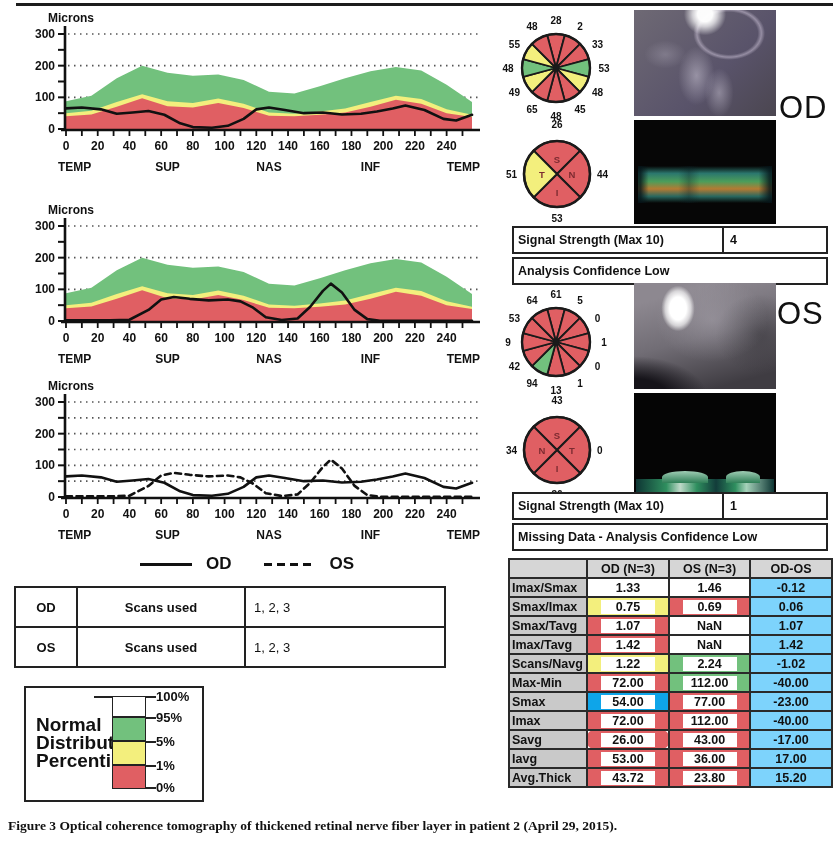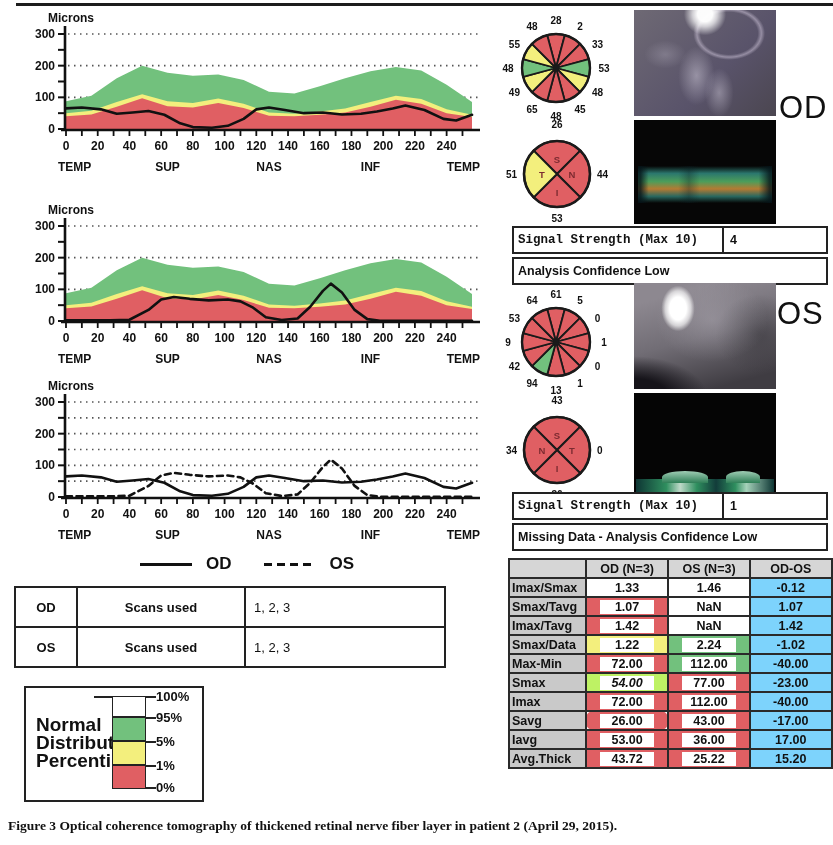--- a/index.html
+++ b/index.html
@@ -64,21 +64,21 @@
   #oct-os .hump1{left:28px;width:46px;}
   #oct-os .hump2{left:92px;width:34px;}
 
   .eye-label{position:absolute;font-size:31px;font-weight:500;letter-spacing:1px;}
   #eye-od{left:779px;top:90px;}
   #eye-os{left:777px;top:296px;}
 
   
   .sig{position:absolute;left:512px;width:316px;font-size:12.5px;font-weight:bold;}
   .sig-row{display:flex;border:2px solid #222;height:24px;align-items:center;background:#fff;margin-bottom:3px;}
-  .sig-label{flex:0 0 200px;padding:0 4px;border-right:2px solid #222;height:100%;display:flex;align-items:center;font-family:Liberation Mono, monospace;}
+  .sig-label{flex:0 0 200px;padding:0 4px;border-right:2px solid #222;height:100%;display:flex;align-items:center;}
   .sig-value{padding:0 6px;}
   .sig-row.single{padding:0 4px;}
   #sig-od{top:226px;}
   #sig-os{top:492px;}
 
   
   #ratio-table{left:508px;top:558px;border-collapse:collapse;font-size:12.5px;font-weight:bold;}
   #ratio-table td,#ratio-table th{border:2px solid #2a2a2a;height:17px;padding:0 2px;text-align:center;}
   #ratio-table th{background:#d6d6d6;font-weight:bold;}
   #ratio-table td.rowlab{background:#c9c9c9;text-align:left;width:72px;}
@@ -466,46 +466,52 @@
         </tr>
       </thead>
       <tbody>
         <tr>
           <td class="rowlab">Imax/Smax</td>
           <td class="v-od">1.33</td>
           <td class="v-os">1.46</td>
           <td class="v-diff">-0.12</td>
         </tr>
         <tr>
+          <td class="rowlab">Smax/Imax</td>
+          <td class="v-od" style="background: rgb(243, 239, 125);"><span class="patch">0.75</span></td>
+          <td class="v-os" style="background: rgb(224, 95, 99);"><span class="patch">0.69</span></td>
+          <td class="v-diff">0.06</td>
+        </tr>
+        <tr>
           <td class="rowlab">Smax/Tavg</td>
           <td class="v-od" style="background: rgb(224, 95, 99);"><span class="patch">1.07</span></td>
           <td class="v-os">NaN</td>
           <td class="v-diff">1.07</td>
         </tr>
         <tr>
           <td class="rowlab">Imax/Tavg</td>
           <td class="v-od" style="background: rgb(224, 95, 99);"><span class="patch">1.42</span></td>
           <td class="v-os">NaN</td>
           <td class="v-diff">1.42</td>
         </tr>
         <tr>
-          <td class="rowlab">Smax/Data</td>
+          <td class="rowlab">Scans/Navg</td>
           <td class="v-od" style="background: rgb(243, 239, 125);"><span class="patch">1.22</span></td>
           <td class="v-os" style="background: rgb(114, 193, 125);"><span class="patch">2.24</span></td>
           <td class="v-diff">-1.02</td>
         </tr>
         <tr>
           <td class="rowlab">Max-Min</td>
           <td class="v-od" style="background: rgb(224, 95, 99);"><span class="patch">72.00</span></td>
           <td class="v-os" style="background: rgb(114, 193, 125);"><span class="patch">112.00</span></td>
           <td class="v-diff">-40.00</td>
         </tr>
         <tr>
           <td class="rowlab">Smax</td>
-          <td class="v-od" style="background: #bef264; font-style: italic;"><span class="patch">54.00</span></td>
+          <td class="v-od" style="background: #0ea5e9;"><span class="patch">54.00</span></td>
           <td class="v-os" style="background: rgb(224, 95, 99);"><span class="patch">77.00</span></td>
           <td class="v-diff">-23.00</td>
         </tr>
         <tr>
           <td class="rowlab">Imax</td>
           <td class="v-od" style="background: rgb(224, 95, 99);"><span class="patch">72.00</span></td>
           <td class="v-os" style="background: rgb(224, 95, 99);"><span class="patch">112.00</span></td>
           <td class="v-diff">-40.00</td>
         </tr>
         <tr>
@@ -516,20 +522,20 @@
         </tr>
         <tr>
           <td class="rowlab">Iavg</td>
           <td class="v-od" style="background: rgb(224, 95, 99);"><span class="patch">53.00</span></td>
           <td class="v-os" style="background: rgb(224, 95, 99);"><span class="patch">36.00</span></td>
           <td class="v-diff">17.00</td>
         </tr>
         <tr>
           <td class="rowlab">Avg.Thick</td>
           <td class="v-od" style="background: rgb(224, 95, 99);"><span class="patch">43.72</span></td>
-          <td class="v-os" style="background: rgb(224, 95, 99);"><span class="patch">25.22</span></td>
+          <td class="v-os" style="background: rgb(224, 95, 99);"><span class="patch">23.80</span></td>
           <td class="v-diff">15.20</td>
         </tr>
       </tbody>
   </table>
 
   <div class="abs" id="caption">Figure 3 Optical coherence tomography of thickened retinal nerve fiber layer in patient 2 (April 29, 2015).</div>
 </div>
 
 </body></html>

